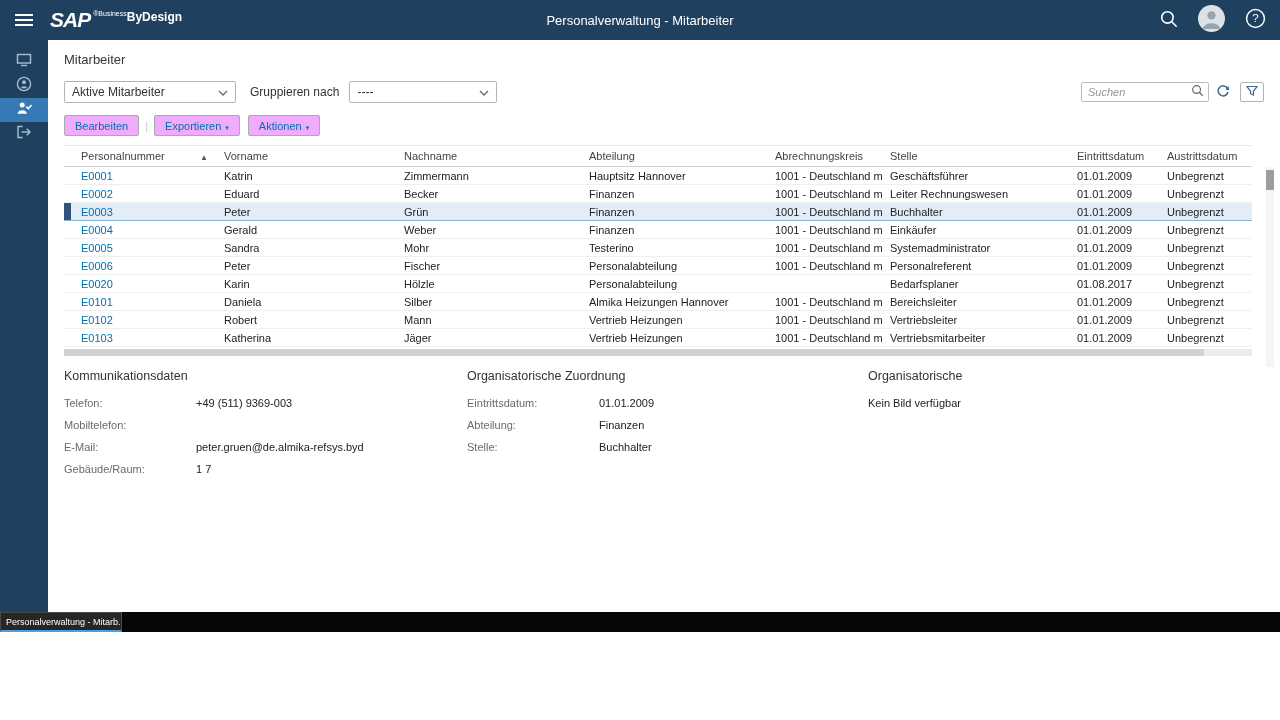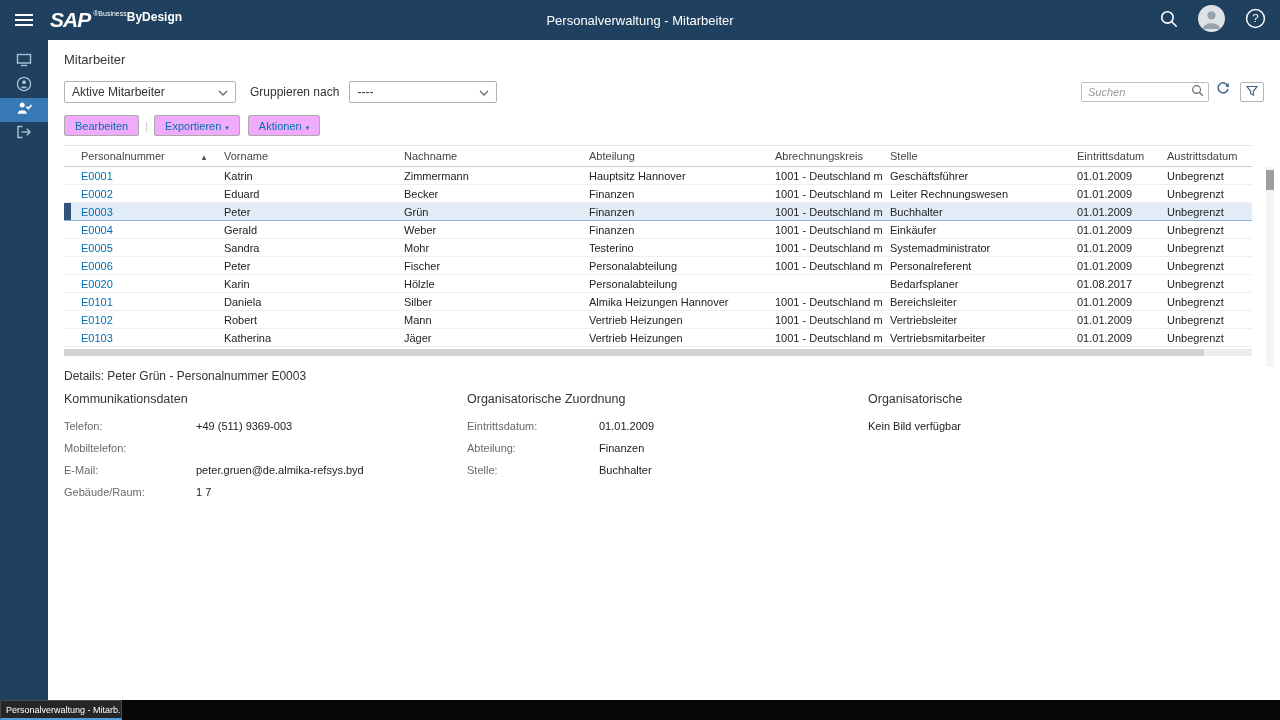--- a/index.html
+++ b/index.html
@@ -13,36 +13,36 @@
   .brand { display:flex; align-items:flex-start; gap:3px; margin-left:2px; }
   .brand-sap { font-size:21px; font-weight:bold; font-style:italic; letter-spacing:-1px; line-height:22px; }
   .brand-right { display:flex; flex-direction:row; line-height:1; margin-top:1px; }
   .brand-reg { font-size:7px; }
   .brand-name { font-size:12px; font-weight:bold; margin-top:1px; }
   .topbar-title { position:absolute; left:50%; transform:translateX(-50%); font-size:13px; color:#fff; white-space:nowrap; }
   .topbar-right { margin-left:auto; display:flex; align-items:center; gap:20px; padding-right:14px; }
   .topbar-right .iconbtn { background:none; border:none; cursor:pointer; display:flex; align-items:center; }
 
   
-  .shell { display:flex; height:660px; }
+  .shell { display:flex; height:572px; }
   .sidebar { width:48px; background:#20405f; padding-top:10px; display:flex; flex-direction:column; align-items:stretch; flex-shrink:0; }
   .side-item { height:24px; display:flex; align-items:center; justify-content:center; color:#a7c0d6; cursor:pointer; }
   .side-item.active { background:#3679b4; color:#fff; }
 
   .content { flex:1; padding:12px 16px 0 16px; position:relative; overflow:hidden; }
   .page-title { font-size:13px; color:#32363a; font-weight:normal; margin-bottom:14px; }
 
   
   .filter-row { display:flex; align-items:center; margin-bottom:12px; }
   .select { height:22px; border:1px solid #b3b3b3; border-radius:2px; background:#fff; display:flex; align-items:center; padding:0 7px; font-size:12px; color:#333; cursor:pointer; }
   .select .sel-text { flex:1; white-space:nowrap; overflow:hidden; }
   .select-view { width:172px; }
   .select-group { width:148px; }
   .filter-label { font-size:12px; color:#333; margin:0 10px 0 14px; }
-  .filter-right { margin-left:auto; display:flex; align-items:flex-start;padding-left:35px; }
+  .filter-right { margin-left:auto; display:flex; align-items:flex-end;padding-left:35px; }
   .searchbox { width:128px; height:20px; border:1px solid #bdbdbd; border-radius:2px; display:flex; align-items:center; padding:0 4px 0 6px; background:#fff; }
   .searchbox input { border:none; outline:none; flex:1; min-width:0; font-size:11px; font-family:"Liberation Sans",sans-serif; color:#333; background:transparent; }
   .searchbox input::placeholder { font-style:italic; color:#979797; }
   .refresh-btn { background:none; border:none; cursor:pointer; margin-left:7px; display:flex; align-items:center; }
   .filter-btn { width:24px; height:20px; border:1px solid #b3b3b3; border-radius:2px; background:#fff; margin-left:10px; display:flex; align-items:center; justify-content:center; cursor:pointer; }
 
   
   .toolbar { display:flex; align-items:center; margin-bottom:9px; }
   .tbtn { height:21px; border:1px solid #ababab; border-radius:2px; background:#f0abfc; color:#0070b1; font-size:11px; font-family:"Liberation Sans",sans-serif; padding:0 10px; cursor:pointer; display:flex; align-items:center; }
   .tbtn .menu-arrow { font-size:7px; margin-left:4px; margin-top:4px; color:#0070b1; }
@@ -364,21 +364,20 @@
       </table>
       <div class="vscroll">
           <div class="vthumb"></div>
         </div>
       <div class="hscroll">
           <div class="hthumb"></div>
         </div>
     </div>
 
     <section class="details">
-      <h2 class="details-title">Details: Peter Grün - Personalnummer E0003</h2>
       <div class="details-grid">
         <div class="dcol-1">
           <h3 class="dsection-h">Kommunikationsdaten</h3>
           <div class="field">
             <span class="lbl">Telefon:</span>
             <span class="val link">+49 (511) 9369-003</span>
           </div>
           <div class="field">
             <span class="lbl">Mobiltelefon:</span>
             <span class="val"></span>

